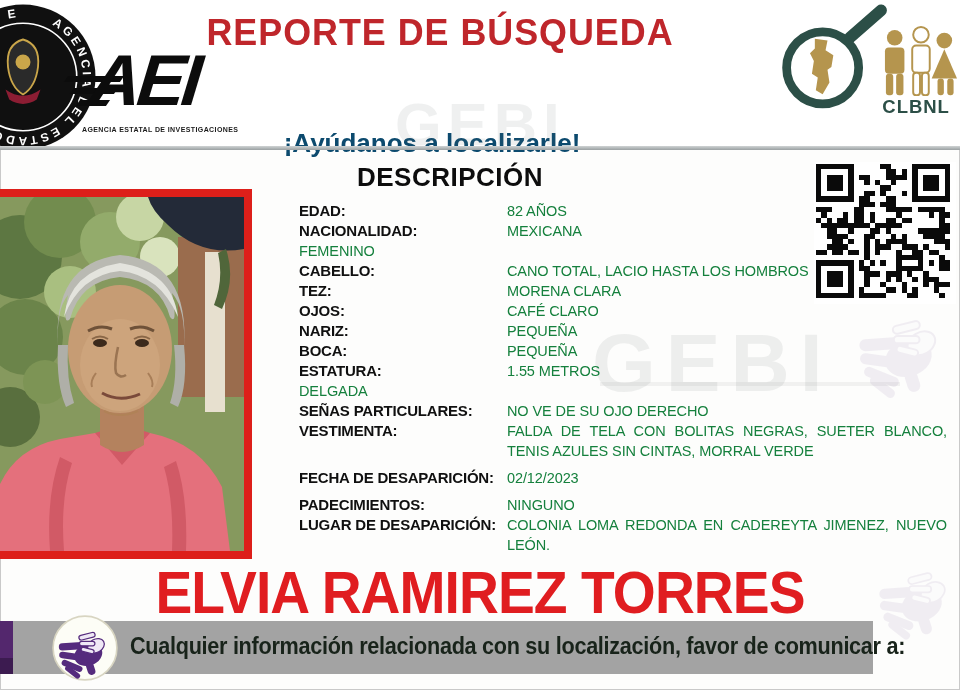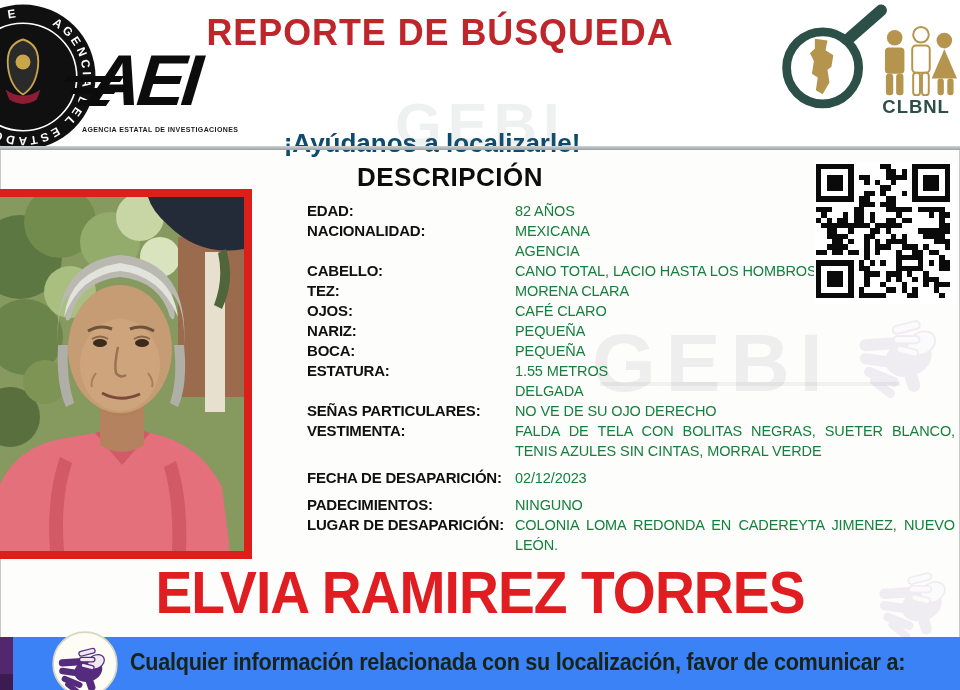--- a/index.html
+++ b/index.html
@@ -46,36 +46,36 @@
   .photo-frame{
     position:absolute;left:-8px;top:189px;width:260px;height:370px;
     border:8px solid #dd1f1a;background:#7d9158;box-sizing:border-box;z-index:2;
   }
   .photo-frame svg{display:block;width:100%;height:100%;}
   .desc-heading{
     position:absolute;left:300px;top:162px;width:300px;text-align:center;z-index:2;
     font-size:26px;font-weight:bold;color:#0d0d0d;letter-spacing:.5px;
   }
   .fields{position:absolute;left:299px;top:201px;width:656px;z-index:2;}
-  .row{display:flex;align-items:flex-start;justify-content:flex-end;}
+  .row{display:flex;align-items:flex-start;}
   .row .lbl{width:208px;flex:0 0 208px;font-size:15px;font-weight:bold;color:#101010;
     line-height:20px;letter-spacing:-.2px;}
   .row .val{width:440px;font-size:14.5px;color:#15803d;line-height:20px;
     text-align:justify;letter-spacing:-.1px;}
   .row.gap{margin-top:7px;}
   .qr{position:absolute;left:814px;top:162px;width:138px;height:138px;background:#fff;
     padding:2px;z-index:2;}
   .qr svg{display:block;width:134px;height:134px;shape-rendering:crispEdges;}
   .person-name{
     position:absolute;left:0;top:558px;width:960px;text-align:center;z-index:2;
     font-size:60px;font-weight:bold;color:#e01d20;letter-spacing:-1px;
     transform:scaleX(.92);white-space:nowrap;
   }
   
-  .footer{position:absolute;left:0;bottom:0;width:960px;height:53px;background:#3b82f6;z-index:3;}
+  .footer{position:absolute;left:0;bottom:16px;width:873px;height:53px;background:#a3a3a3;z-index:3;}
   .footer-strip{position:absolute;left:0;top:0;width:13px;height:53px;
     background:linear-gradient(#53276d 0 70%,#3c1b50 70% 100%);}
   .footer-hand{position:absolute;left:52px;top:-6px;width:66px;height:66px;}
   .footer-msg{
     position:absolute;left:130px;top:12px;width:820px;text-align:center;
     font-size:23px;font-weight:bold;color:#18231a;transform:scaleX(.94);
     transform-origin:left center;white-space:nowrap;letter-spacing:-.3px;
   }
 </style>
 </head>
@@ -203,21 +203,21 @@
   <div class="fields">
     <div class="row">
       <div class="lbl">EDAD:</div>
       <div class="val">82 AÑOS</div>
       </div>
     <div class="row">
       <div class="lbl">NACIONALIDAD:</div>
       <div class="val">MEXICANA</div>
       </div>
     <div class="row">
-      <div class="val">AGENCIA</div>
+      <div class="val">FEMENINO</div>
       </div>
     <div class="row">
       <div class="lbl">CABELLO:</div>
       <div class="val">CANO TOTAL, LACIO HASTA LOS HOMBROS</div>
       </div>
     <div class="row">
       <div class="lbl">TEZ:</div>
       <div class="val">MORENA CLARA</div>
       </div>
     <div class="row">

